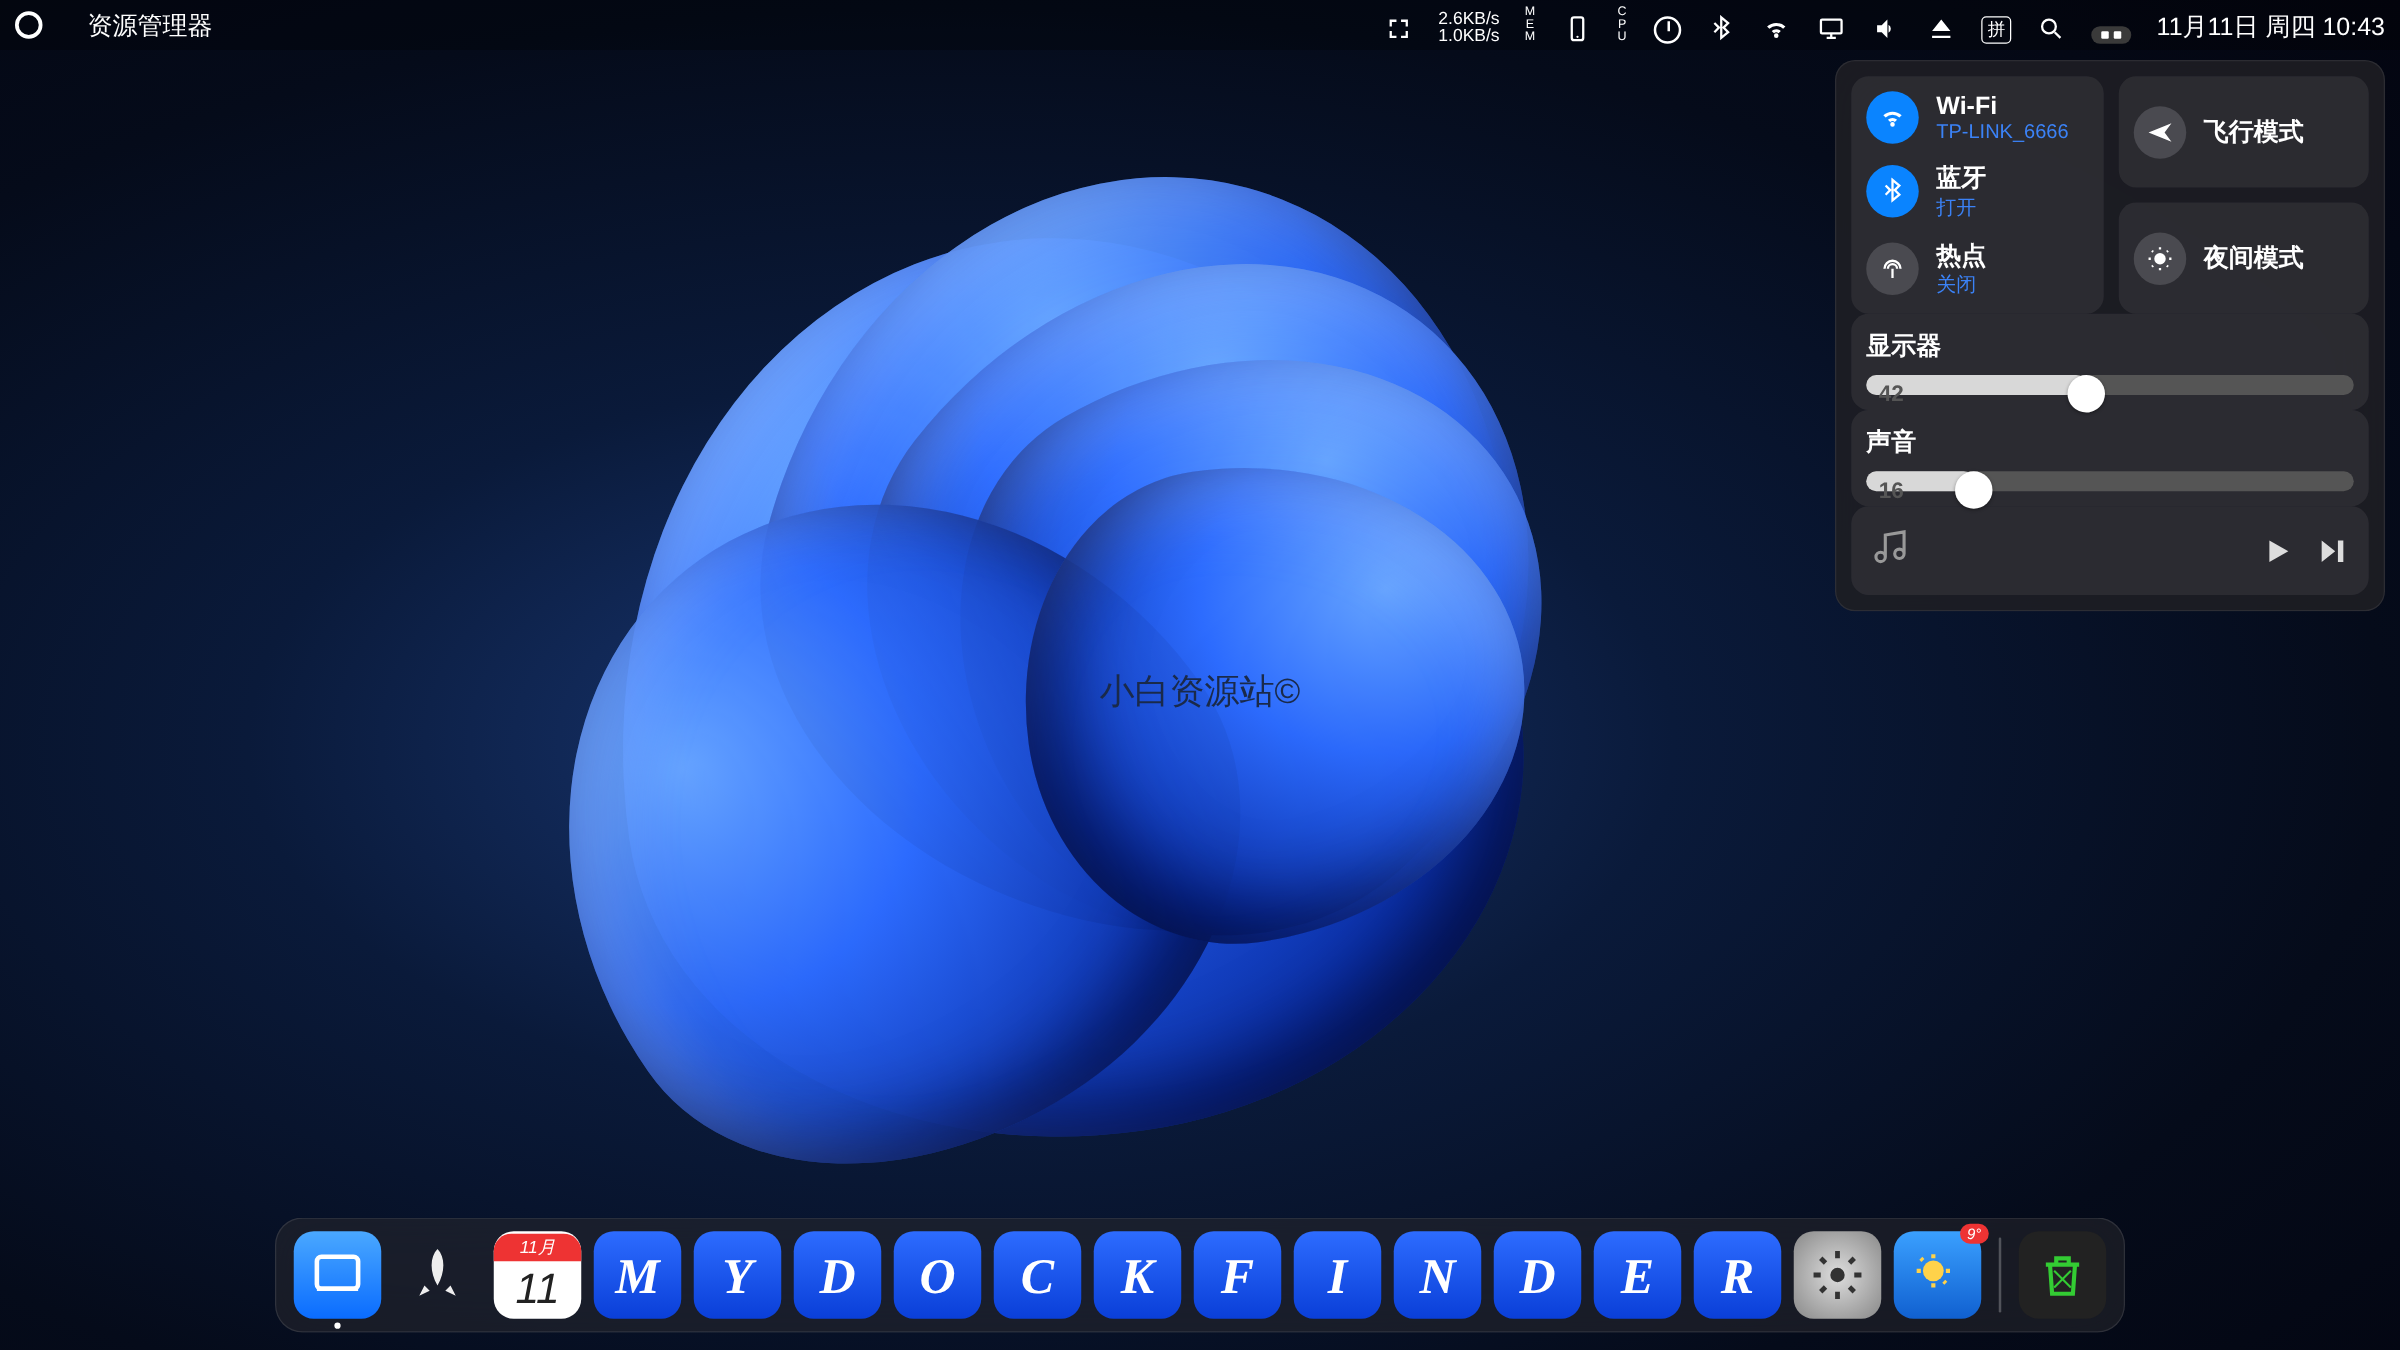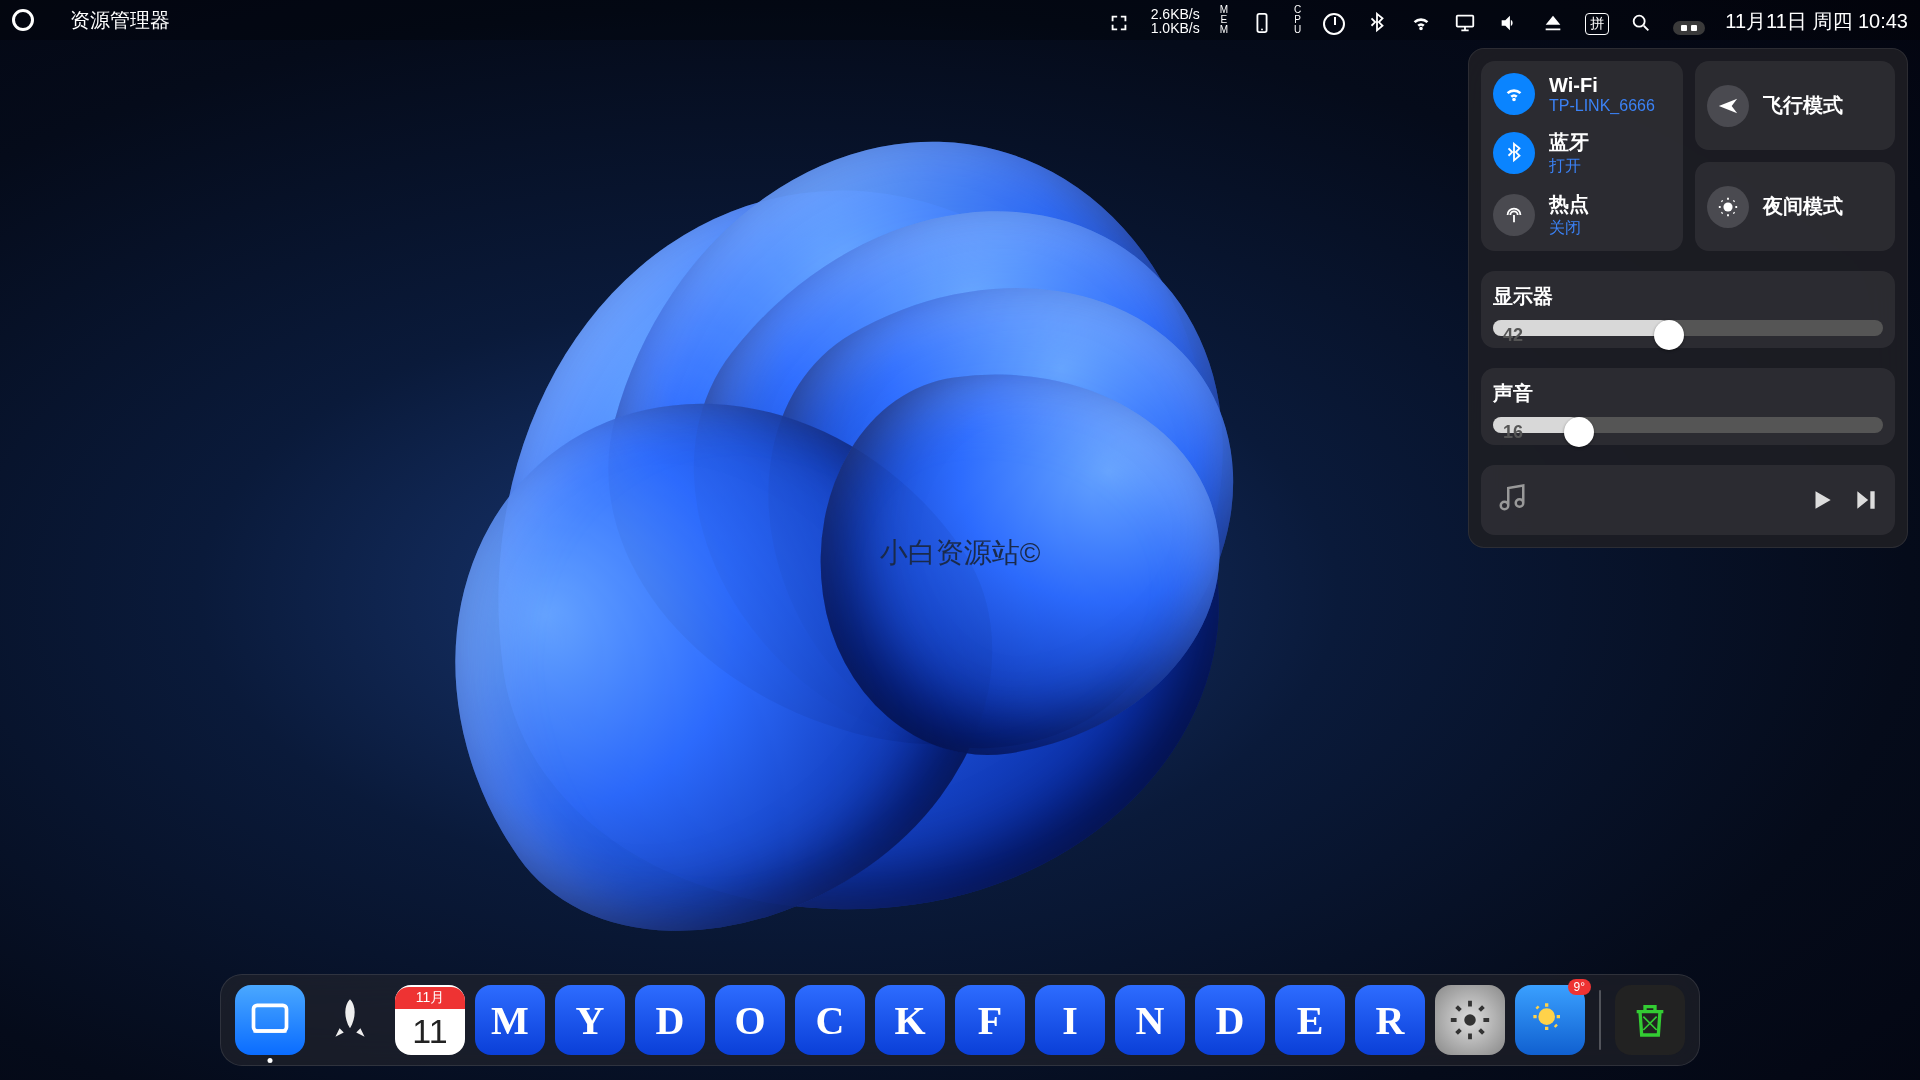--- a/index.html
+++ b/index.html
@@ -43,21 +43,21 @@
   .p6{width:380px;height:400px;left:470px;top:300px;transform:rotate(82deg);opacity:.9;}
 
   .watermark { position:absolute; left:50%; top:50%; transform:translate(-50%,-6px);
     font-size:28px; color:#1a2a4a; font-weight:500; }
 
   
   .cc {
     position:absolute; right:12px; top:48px; width:440px;
     background: rgba(30,30,35,0.9); border:1px solid rgba(255,255,255,.08);
     border-radius:16px; padding:12px; backdrop-filter: blur(20px);
-    display:flex; flex-direction:column; gap:20px;
+    display:flex; flex-direction:column; gap:0;
   }
   .cc-row1 { display:flex; gap:12px; }
   .cc-card { background: rgba(55,55,60,.6); border-radius:14px; padding:12px; }
   .cc-conn { flex:1; display:flex; flex-direction:column; gap:14px; }
   .cc-side { width:200px; display:flex; flex-direction:column; gap:12px; }
   .cc-side .cc-card { flex:1; display:flex; align-items:center; gap:14px; }
   .conn-item { display:flex; align-items:center; gap:14px; cursor:pointer; }
   .conn-icon { width:42px; height:42px; border-radius:50%; display:flex; align-items:center; justify-content:center; }
   .conn-icon.on { background:#0a84ff; }
   .conn-icon.off { background:#4a4a50; }
@@ -75,20 +75,21 @@
   .music-icon svg { width:30px; height:30px; fill:#999; }
   .music-ctrl { margin-left:auto; display:flex; gap:18px; }
   .music-ctrl svg { width:26px; height:26px; fill:#ddd; cursor:pointer; }
 
   
   .dock {
     position:absolute; left:50%; bottom:14px; transform:translateX(-50%);
     background: rgba(40,40,45,.55); border:1px solid rgba(255,255,255,.1);
     border-radius:22px; padding:10px 14px; display:flex; align-items:center; gap:10px;
     backdrop-filter: blur(20px);
+    font-style: italic;
   }
   .dock-item { width:70px; height:70px; border-radius:16px; display:flex; align-items:center; justify-content:center; cursor:pointer; position:relative;}
   .di-finder { background: linear-gradient(#4aa8ff,#0a6cff); }
   .di-finder svg{width:44px;height:44px;fill:#fff;}
   .di-launch svg{width:50px;height:50px;fill:#eee;}
   .di-cal { background:#fff; flex-direction:column; color:#222; }
   .di-cal .m{background:#e33;color:#fff;font-size:14px;width:100%;text-align:center;border-radius:14px 14px 0 0;padding:2px 0;}
   .di-cal .d{font-size:34px;font-weight:500;line-height:44px;}
   .di-letter { background: linear-gradient(#2d6cff,#0a3fd8); color:#fff; font-size:40px; font-weight:800; font-family: Georgia,serif;}
   .di-gear { background: radial-gradient(#ddd,#888); }

